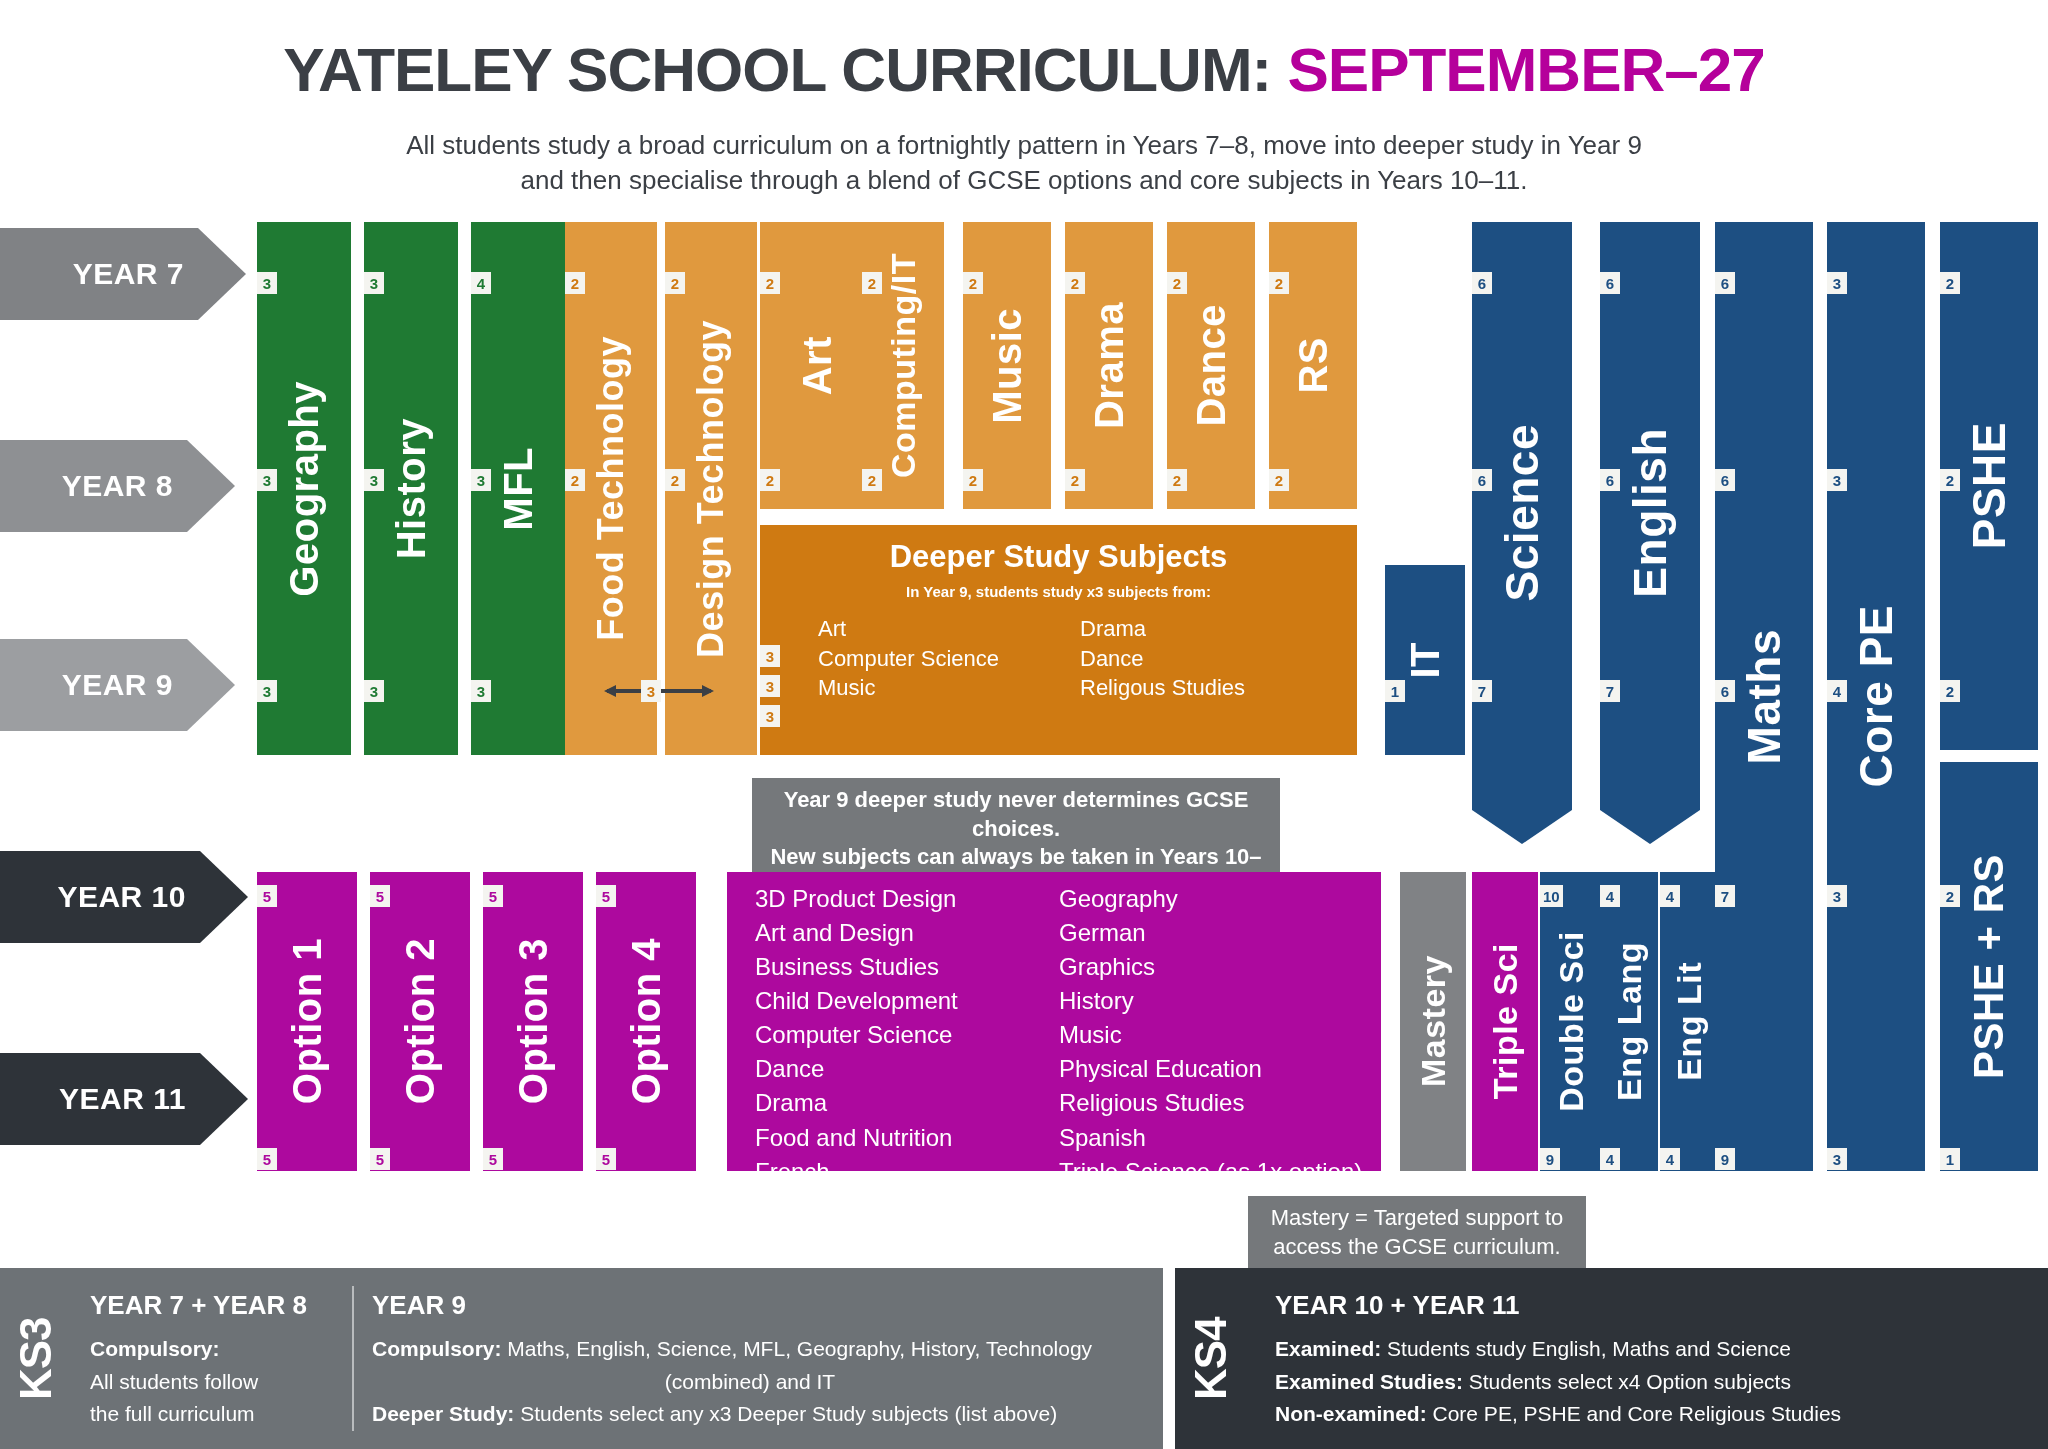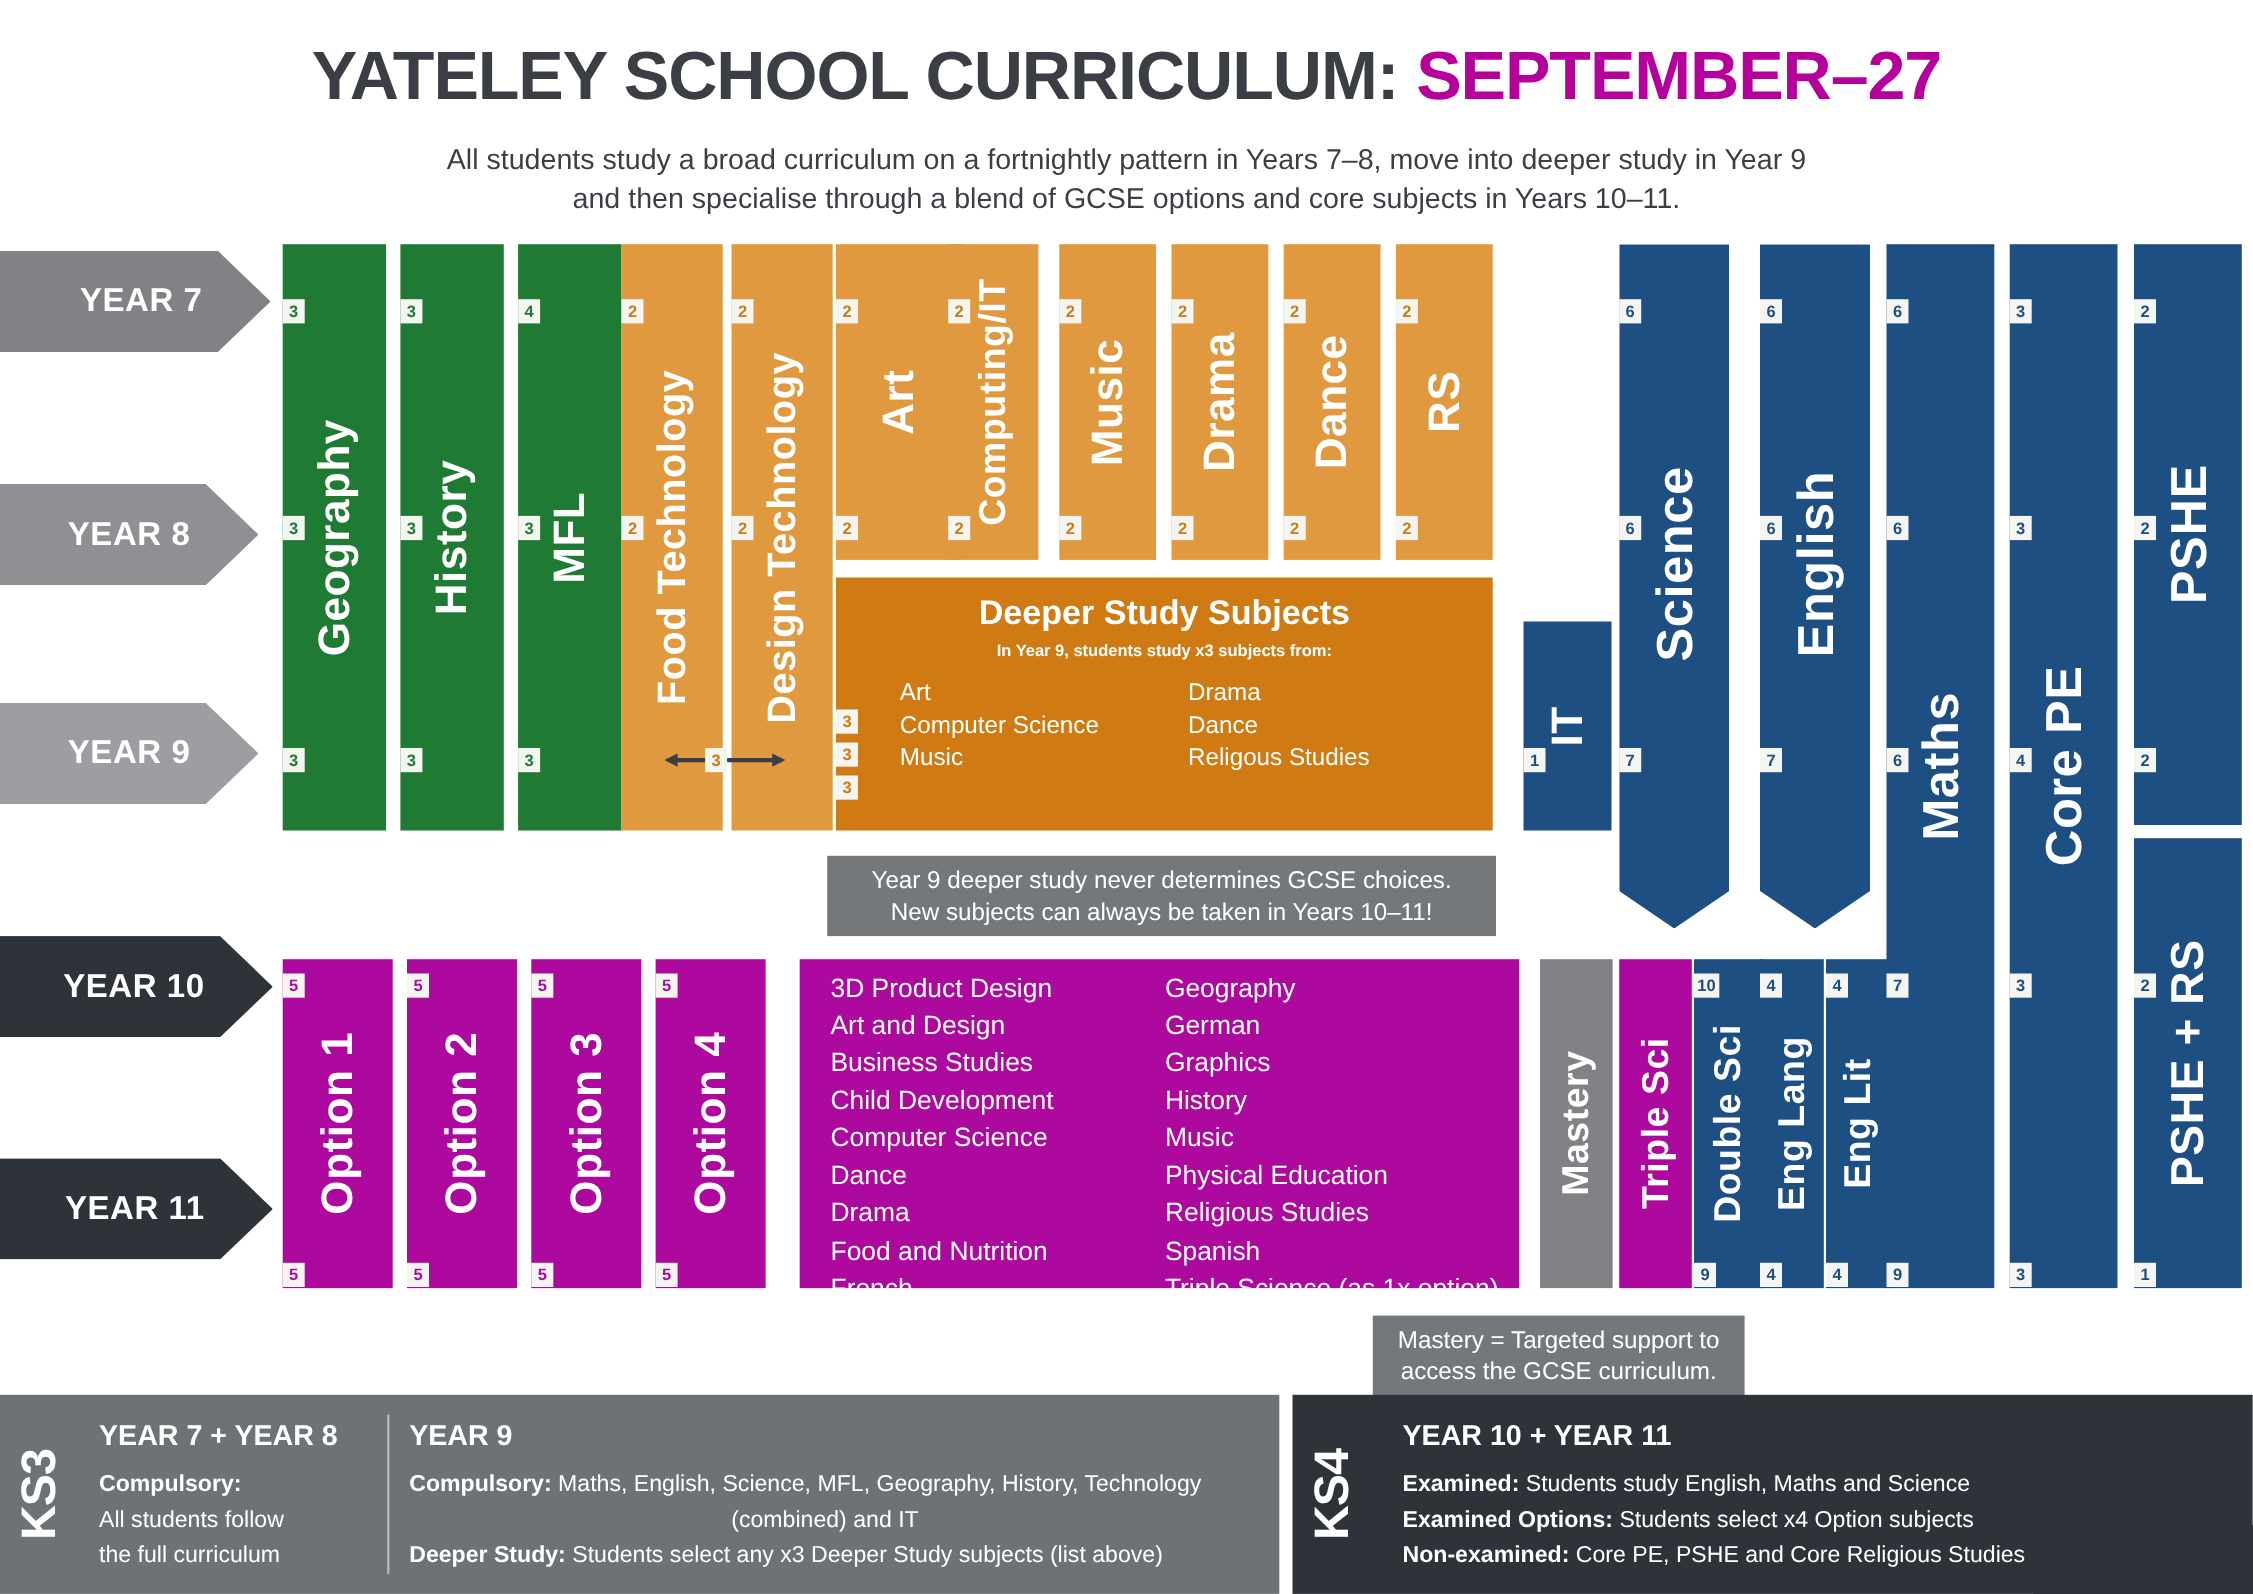--- a/index.html
+++ b/index.html
@@ -230,21 +230,21 @@
         <li>Drama</li>
         <li>Dance</li>
         <li>Religous Studies</li>
       </ul>
     </div>
   </div>
   <div class="badge b-orange" style="left:760px;top:645px;">3</div>
   <div class="badge b-orange" style="left:760px;top:675px;">3</div>
   <div class="badge b-orange" style="left:760px;top:705px;">3</div>
 
-  <div class="note" style="left:752px;top:778px;width:608px;">
+  <div class="note" style="left:752px;top:778px;width:528px;font-weight:bold;">
     <div>Year 9 deeper study never determines GCSE choices.</div>
     <div>New subjects can always be taken in Years 10–11!</div>
   </div>
 
   <div class="col blue" style="left:1385px;top:565px;width:80px;height:190px;">
     <span class="lbl">IT</span>
     </div>
   <div class="badge b-blue" style="left:1385px;top:680px;">1</div>
 
   <div class="col blue pointdown" style="left:1472px;top:222px;width:100px;height:622px;">
@@ -389,18 +389,18 @@
       <p class="indent">(combined) and IT</p>
       <p><b>Deeper Study:</b><span> Students select any x3 Deeper Study subjects (list above)</span></p>
     </div>
   </div>
 
   <div class="ks-block" id="ks4-block">
     <div class="ks-tag">KS4</div>
     <div class="ks-col" style="width:790px;padding-left:28px;">
       <h4>YEAR 10 + YEAR 11</h4>
       <p><b>Examined:</b><span> Students study English, Maths and Science</span></p>
-      <p><b>Examined Options:</b><span> Students select x4 Option subjects</span></p>
+      <p><b>Examined Studies:</b><span> Students select x4 Option subjects</span></p>
       <p><b>Non-examined:</b><span> Core PE, PSHE and Core Religious Studies</span></p>
     </div>
   </div>
 
 </div>
 
 </body></html>

